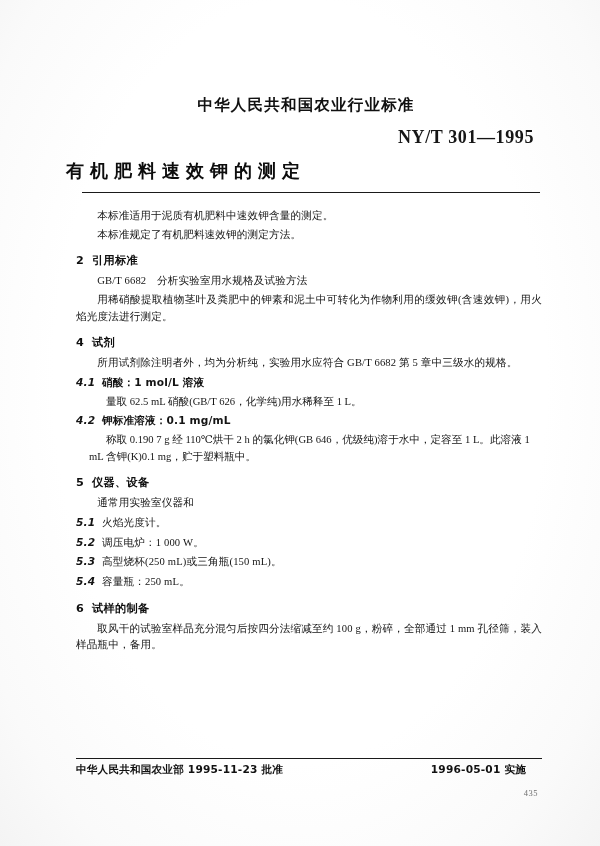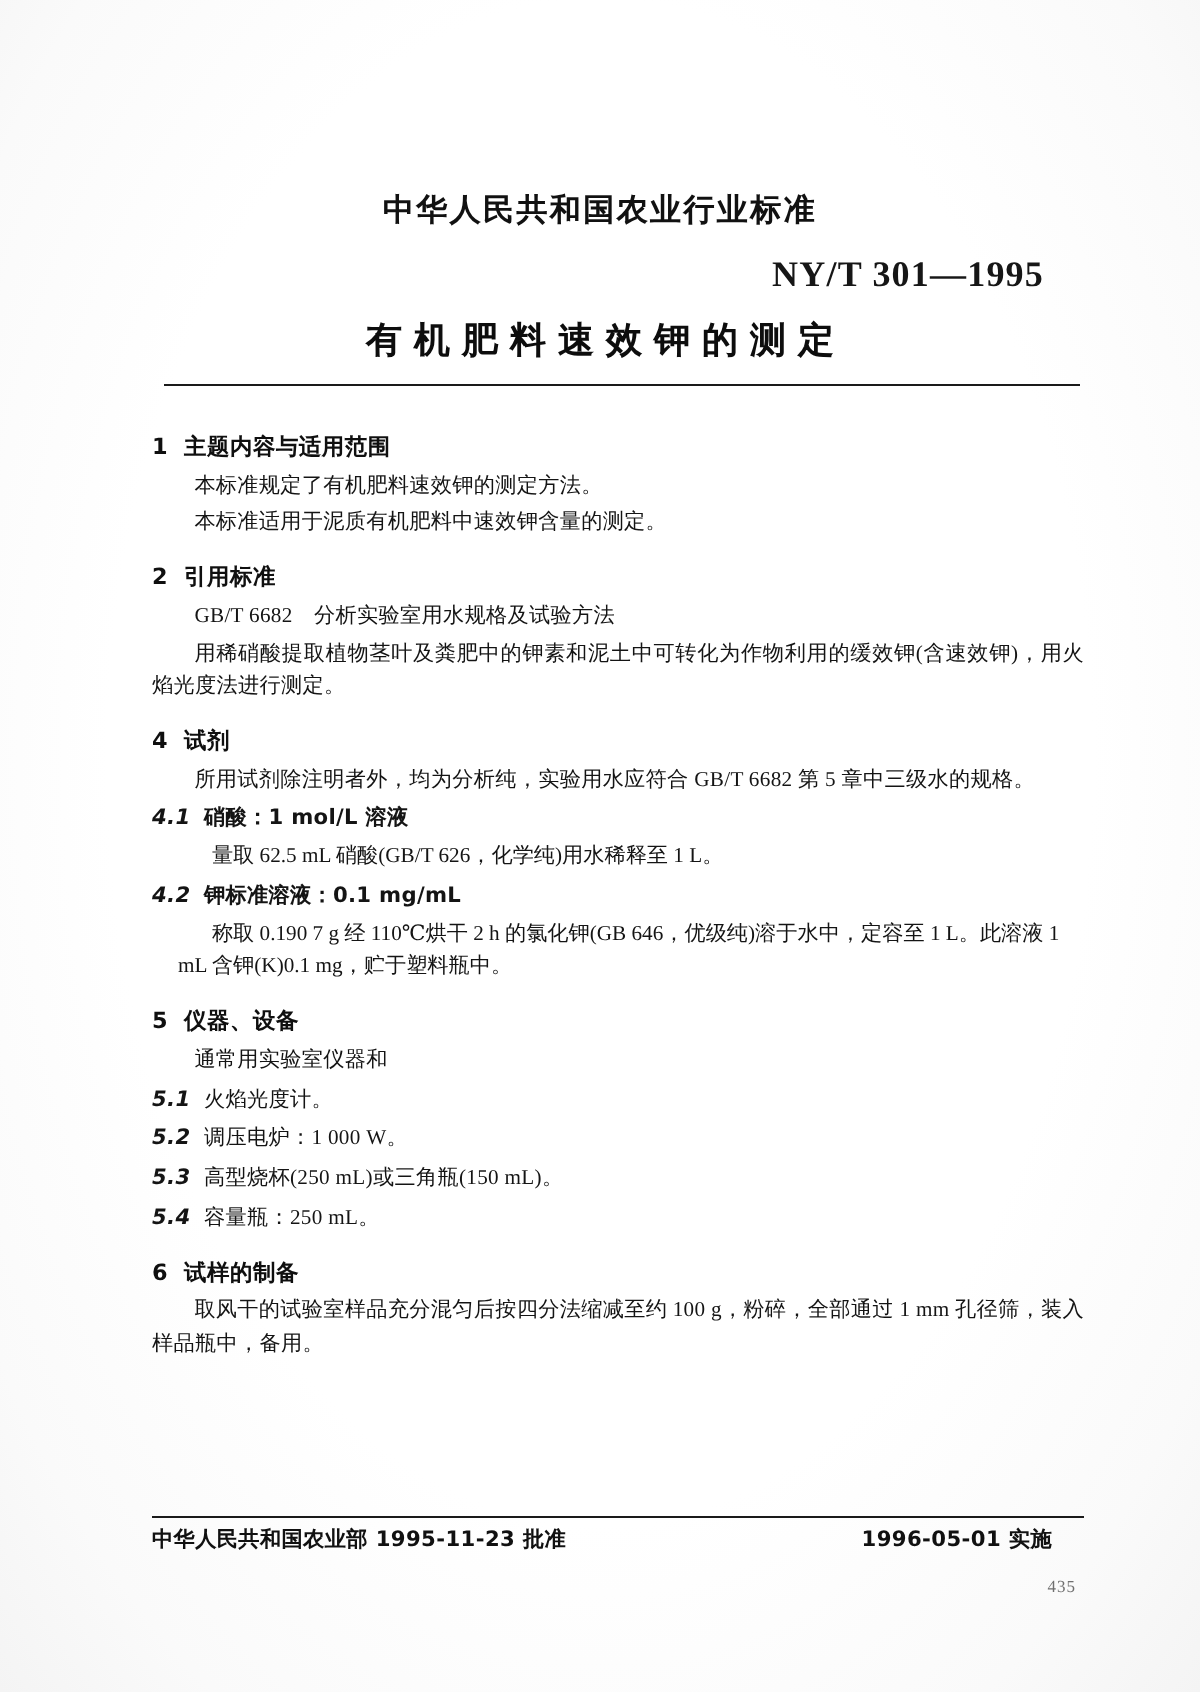--- a/index.html
+++ b/index.html
@@ -30,21 +30,21 @@
     width: 600px;
     height: 846px;
     box-sizing: border-box;
     padding: 0 60px;
   }
 
   
   .header {
     position: absolute;
     left: 60px;
-    right: 60px;
+    right: 48px;
     top: 96px;
   }
   .org-line {
     text-align: center;
     font-family: "DejaVu Sans", "Liberation Sans", sans-serif;
     font-weight: 700;
     font-size: 15.5px;
     letter-spacing: 1.2px;
     color: #111;
     line-height: 1.2;
@@ -53,21 +53,20 @@
     text-align: right;
     margin-top: 12px;
     font-family: "Liberation Serif", "DejaVu Serif", serif;
     font-weight: 700;
     font-size: 18px;
     letter-spacing: 0.6px;
     color: #161616;
     padding-right: 18px;
   }
   .doc-title {
-    text-align: center;
     margin-top: 12px;
     font-family: "DejaVu Sans", "Liberation Sans", sans-serif;
     font-weight: 700;
     font-size: 18px;
     letter-spacing: 6px;
     text-indent: 6px;
     color: #0d0d0d;
     line-height: 1.25;
   }
 
@@ -180,25 +179,22 @@
     <div class="org-line">中华人民共和国农业行业标准</div>
     <div class="std-no">NY/T 301—1995</div>
     <div class="doc-title">有机肥料速效钾的测定</div>
   </div>
 
   <div class="rule-top"></div>
 
   <div class="body">
 
     <div class="sec">
-      <div class="sec-head">
-        <span class="num">1</span><span>主题内容与适用范围</span>
-      </div>
+      <div class="para">本标准适用于泥质有机肥料中速效钾含量的测定。</div>
       <div class="para">本标准规定了有机肥料速效钾的测定方法。</div>
-      <div class="para">本标准适用于泥质有机肥料中速效钾含量的测定。</div>
     </div>
 
     <div class="sec">
       <div class="sec-head">
         <span class="num">2</span><span>引用标准</span>
       </div>
       <div class="para">GB/T 6682　分析实验室用水规格及试验方法</div>
     </div>
 
     <div class="sec">

